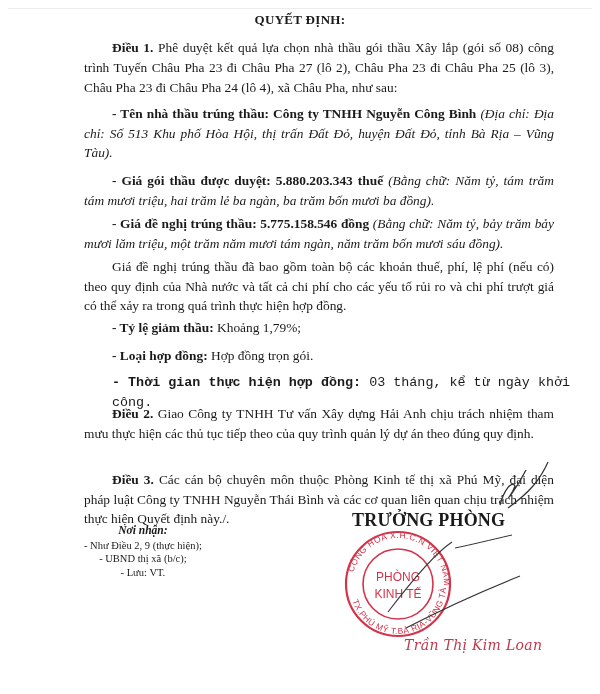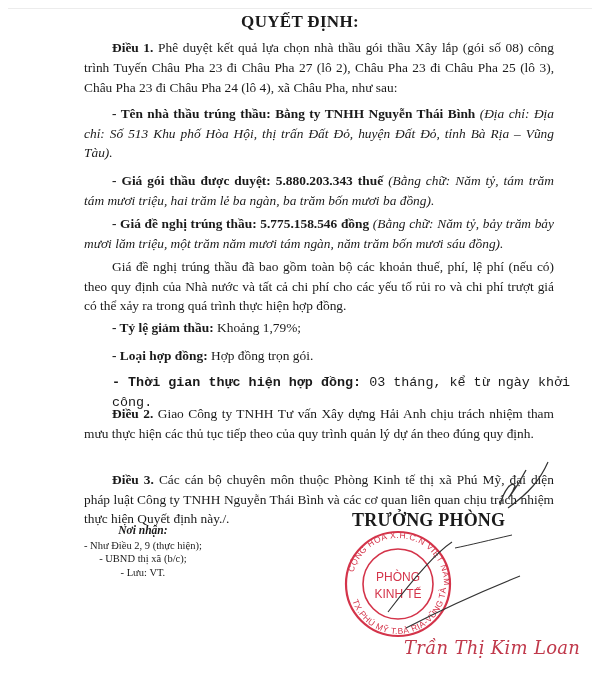--- a/index.html
+++ b/index.html
@@ -4,56 +4,56 @@
 <style>
   html, body { margin: 0; padding: 0; }
   body {
     width: 600px; height: 694px; background: #ffffff; position: relative; overflow: hidden;
     font-family: "Liberation Serif", "DejaVu Serif", serif; color: #1a1a1a;
   }
   .page { position: absolute; left: 0; top: 0; width: 600px; height: 694px; }
   .topline { position: absolute; left: 8px; right: 8px; top: 8px; height: 1px; background: #ececec; }
   .title {
     position: absolute; top: 12px; left: 0; width: 600px; text-align: center;
-    font-weight: bold; font-size: 17px; letter-spacing: 0.3px;
+    font-weight: bold; font-size: 13px; letter-spacing: 0.3px;
   }
   .para {
     position: absolute; left: 84px; width: 470px; font-size: 13.4px; line-height: 20px;
     text-align: justify; text-indent: 28px;
   }
   .b { font-weight: bold; margin-top: 43px; }
   .i { font-style: italic; }
   .item { position: absolute; left: 112px; font-size: 13.4px; line-height: 20px; }
   .sign-title {
     position: absolute; left: 352px; top: 486px; font-size: 18px; font-weight: bold; letter-spacing: 0.2px;
   }
   .recipients { position: absolute; left: 84px; top: 517px; font-size: 10.5px; line-height: 13.5px; }
   .recipients .head { font-weight: bold; font-style: italic; font-size: 11.5px; margin-bottom: 1px; }
   .stamp { position: absolute; left: 338px; top: 525px; width: 120px; height: 112px; }
   .signer {
     position: absolute; left: 404px; top: 637px; font-family: "DejaVu Serif", serif;
-    font-style: italic; font-size: 18px; color: #c0394b; letter-spacing: 0.3px;
+    font-style: italic; font-size: 14px; color: #c0394b; letter-spacing: 0.3px;
   }
   svg.sig { position: absolute; left: 0; top: 0; }
 </style>
 </head>
 <body>
 
 <div class="page">
   <div class="topline"></div>
 
   <div class="title">QUYẾT ĐỊNH:</div>
 
   <div class="para" style="top:38px;">
     <span class="b">Điều 1.</span>
     <span>Phê duyệt kết quả lựa chọn nhà thầu gói thầu Xây lắp (gói số 08) công trình Tuyến Châu Pha 23 đi Châu Pha 27 (lô 2), Châu Pha 23 đi Châu Pha 25 (lô 3), Châu Pha 23 đi Châu Pha 24 (lô 4), xã Châu Pha, như sau:</span>
   </div>
 
   <div class="para" style="top:104px; line-height:19.5px;">
-    <span class="b">- Tên nhà thầu trúng thầu: Bằng ty TNHH Nguyễn Thái Bình</span>
+    <span class="b">- Tên nhà thầu trúng thầu: Công ty TNHH Nguyễn Công Bình</span>
     <span class="i">(Địa chỉ: Địa chỉ: Số 513 Khu phố Hòa Hội, thị trấn Đất Đỏ, huyện Đất Đỏ, tỉnh Bà Rịa – Vũng Tàu).</span>
   </div>
 
   <div class="para" style="top:171px; line-height:19.5px;">
     <span class="b">- Giá gói thầu được duyệt: 5.880.203.343 thuế</span>
     <span class="i">(Bằng chữ: Năm tỷ, tám trăm tám mươi triệu, hai trăm lẻ ba ngàn, ba trăm bốn mươi ba đồng).</span>
   </div>
 
   <div class="para" style="top:214px; line-height:19.5px;">
     <span class="b">- Giá đề nghị trúng thầu: 5.775.158.546 đồng</span>

